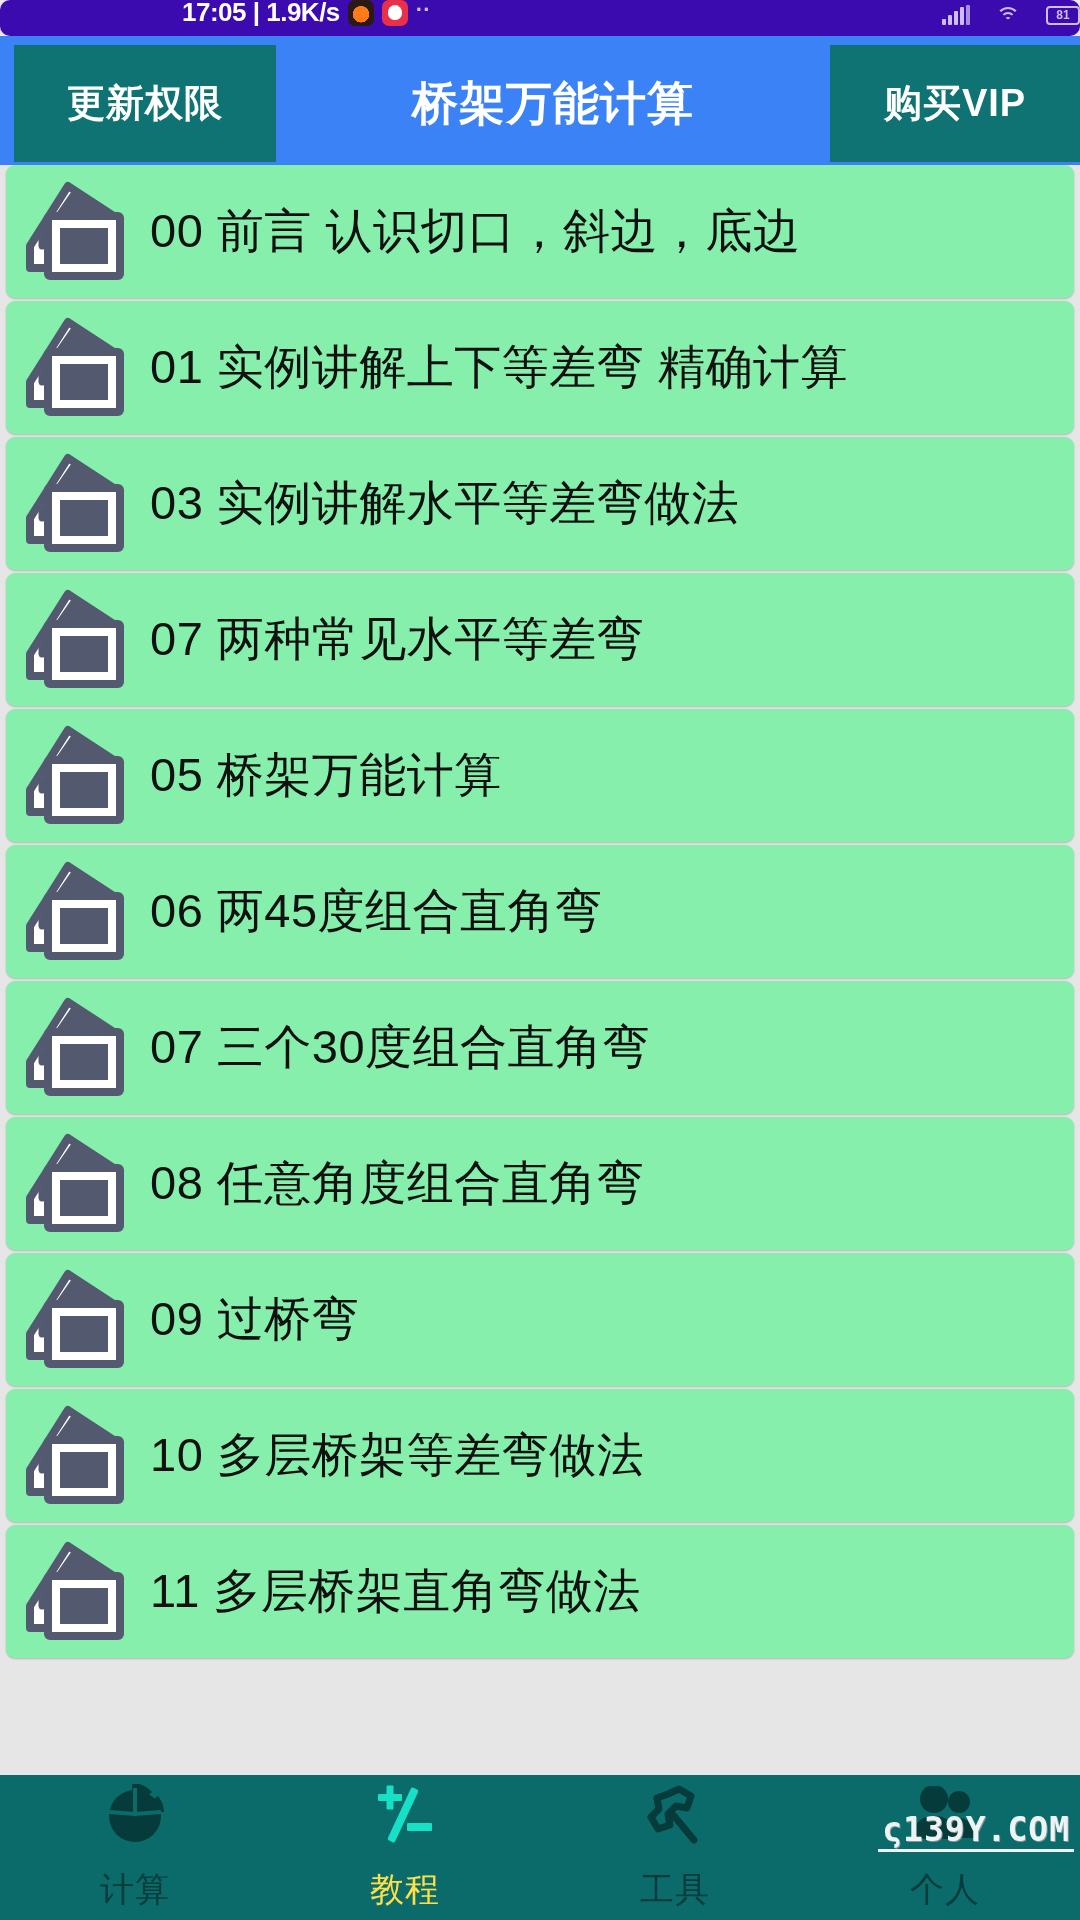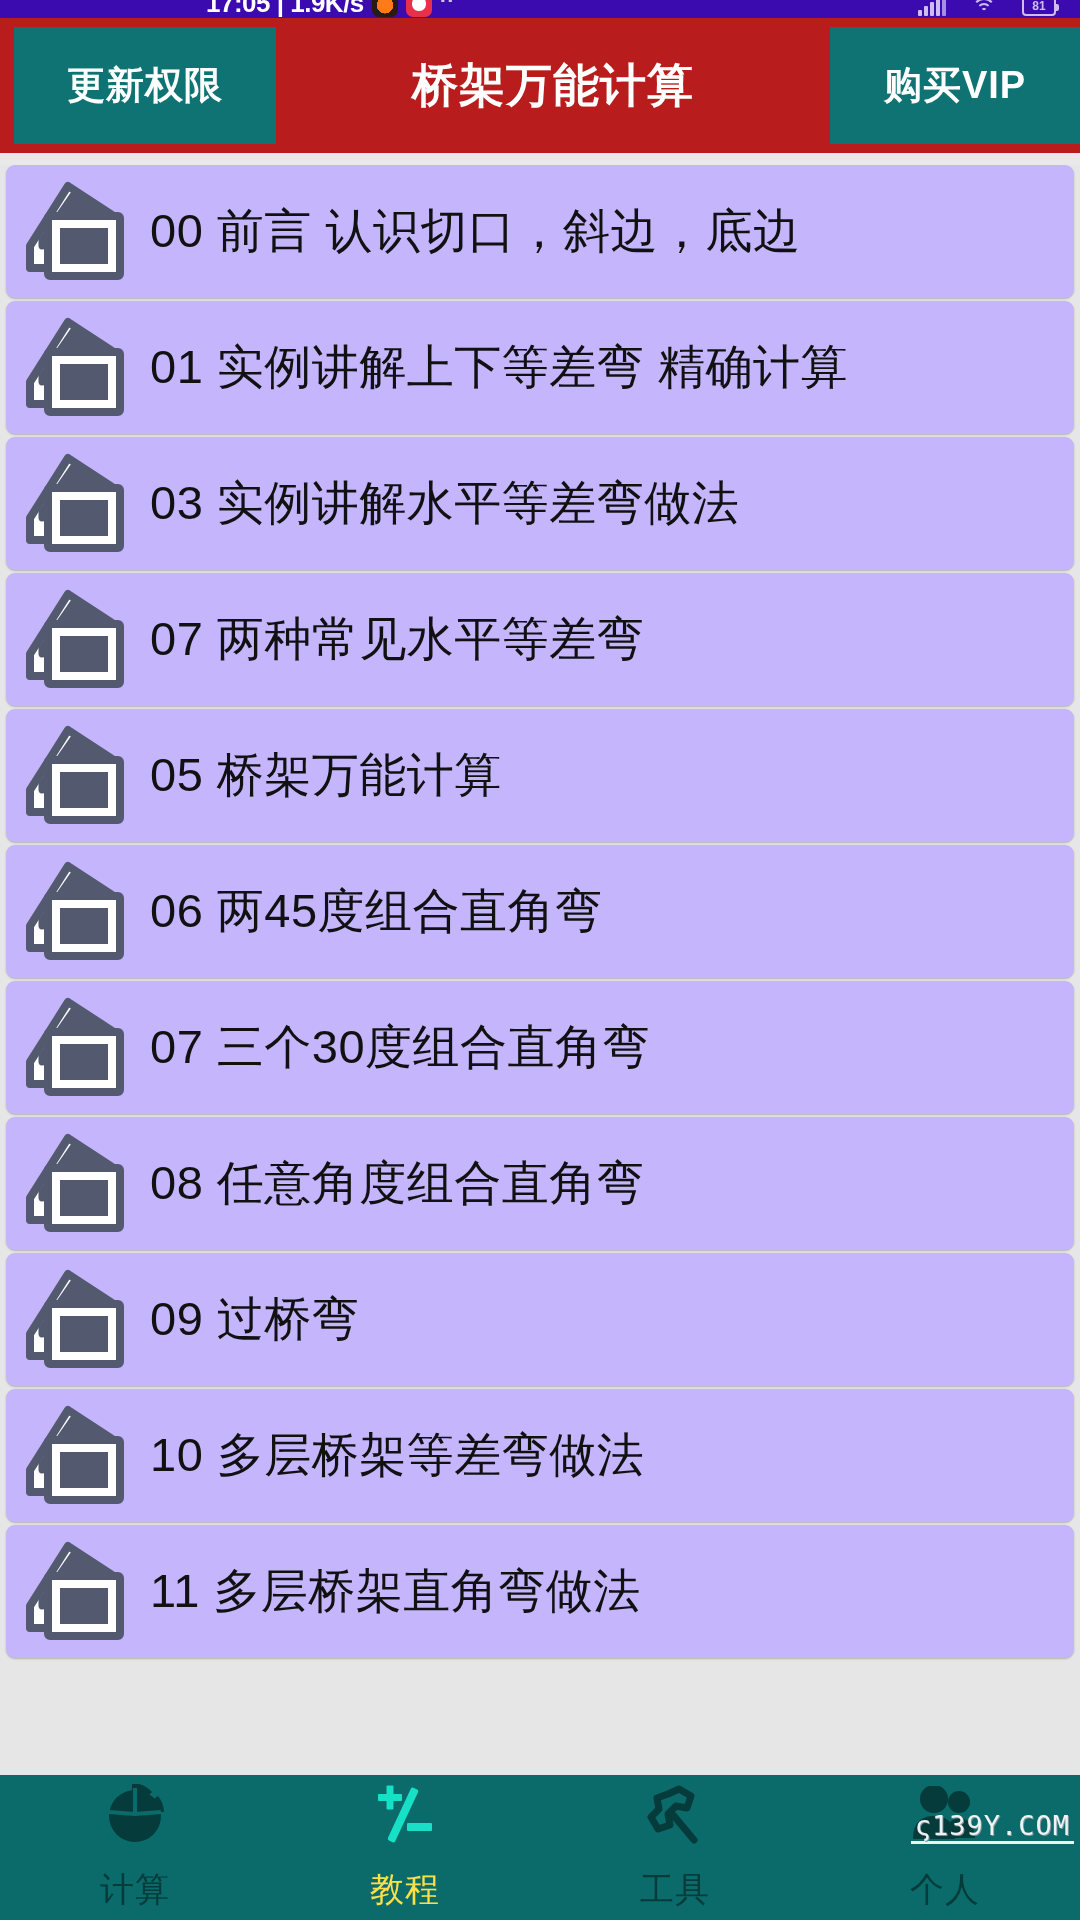--- a/index.html
+++ b/index.html
@@ -6,26 +6,27 @@
   html,body { width:1080px; height:1920px; }
   body {
     font-family:"Liberation Sans","DejaVu Sans",sans-serif;
     background:#e9e9e9;
     overflow:hidden;
     position:relative;
   }
 
   
   #status-bar{
-    height:18px; width:1080px;
+    height:36px; width:1080px;
     background:#3c0bb0;
     display:flex; align-items:center;
-    padding:0 24px;
+    padding:0 0;
     position:relative;
     overflow:hidden;
+    border-radius:10px;
   }
   .sb-left{ display:flex; align-items:center; gap:8px; flex:0 0 auto; margin-left:182px; }
   .sb-clock{
     color:#ffffff; font-size:26px; font-weight:700; letter-spacing:-0.5px;
     line-height:26px; white-space:nowrap; position:relative; top:-6px;
   }
   .sb-app-ic{
     width:26px; height:26px; border-radius:7px; position:relative; top:-5px;
     display:inline-block; flex:0 0 auto;
   }
@@ -52,21 +53,21 @@
   .wifi .w2{ width:15px; height:15px; top:7px; }
   .wifi .w3{ width:6px;  height:6px;  top:12px; }
   .batt{ width:34px; height:19px; border:2.4px solid #cdbdf0; border-radius:4px; position:relative;
      display:flex; align-items:center; justify-content:center; }
   .batt::after{ content:""; position:absolute; right:-5px; top:5px; width:3px; height:7px;
      background:#cdbdf0; border-radius:0 2px 2px 0; }
   .batt b{ font-size:12px; color:#cdbdf0; font-weight:700; line-height:1; }
 
   
   #app-bar{
-    height:135px; width:1080px; background:#b91c1c;
+    height:135px; width:1080px; background:#3b82f6;
     display:flex; align-items:stretch; position:relative;
   }
   .hdr-btn{
     width:262px; display:flex; align-items:center; justify-content:center;
     background:#0f7373; color:#ffffff; font-size:38px; font-weight:700;
     letter-spacing:1px; margin:9px 0 9px 0;
   }
   .hdr-btn.left{ margin-left:14px; }
   .hdr-btn.right{ margin-right:0px; width:250px; }
   .hdr-title{
@@ -77,21 +78,21 @@
   
   #lesson-list{
     position:absolute; top:165px; left:0; width:1080px; height:1620px;
     overflow:hidden; background:#e6e6e6;
   }
   .lesson-row{
     height:136px; width:1080px; padding:0 6px 3px 6px;
   }
   .lesson-card{
     height:133px; width:100%;
-    background:#c4b5fd; border-radius:9px;
+    background:#86efac; border-radius:9px;
     display:flex; align-items:center;
     box-shadow:0 1px 2px rgba(0,0,0,.22);
     padding-left:18px;
   }
   .photo-stack{ width:112px; height:104px; flex:0 0 auto; position:relative; }
   .photo-stack svg{ display:block; width:112px; height:104px; }
   .lesson-label{
     font-size:47px; color:#111111; font-weight:400;
     margin-left:14px; white-space:nowrap; letter-spacing:0.5px;
   }
@@ -114,21 +115,21 @@
     position:absolute; right:6px; bottom:8px; width:246px; height:98px;
     pointer-events:none; opacity:.93;
   }
   #watermark .wm-main{
     font-size:52px; font-weight:700; font-style:italic; color:#ffffff;
     letter-spacing:-2px; line-height:52px;
     text-shadow:2px 2px 0 #8a9aa0, -1px -1px 0 #8a9aa0;
     white-space:nowrap;
   }
   #watermark .wm-sub{
-    font-size:27px; font-weight:400; color:#ffffff; letter-spacing:1px;
+    font-size:33px; font-weight:700; color:#ffffff; letter-spacing:1px;
     font-family:"DejaVu Sans Mono","Liberation Mono",monospace;
     text-align:center; margin-top:-4px; border-bottom:3px solid #fff;
     display:inline-block; padding:0 4px;
     text-shadow:1px 1px 0 #8a9aa0;
   }
   #watermark .wm-heart{ color:#d9606a; }
   #watermark .wm-row{ display:flex; align-items:flex-end; }
   #watermark .wm-phone{
     width:36px; height:52px; border:4px solid #ffffff; border-radius:6px;
     margin-left:2px; position:relative; flex:0 0 auto;

